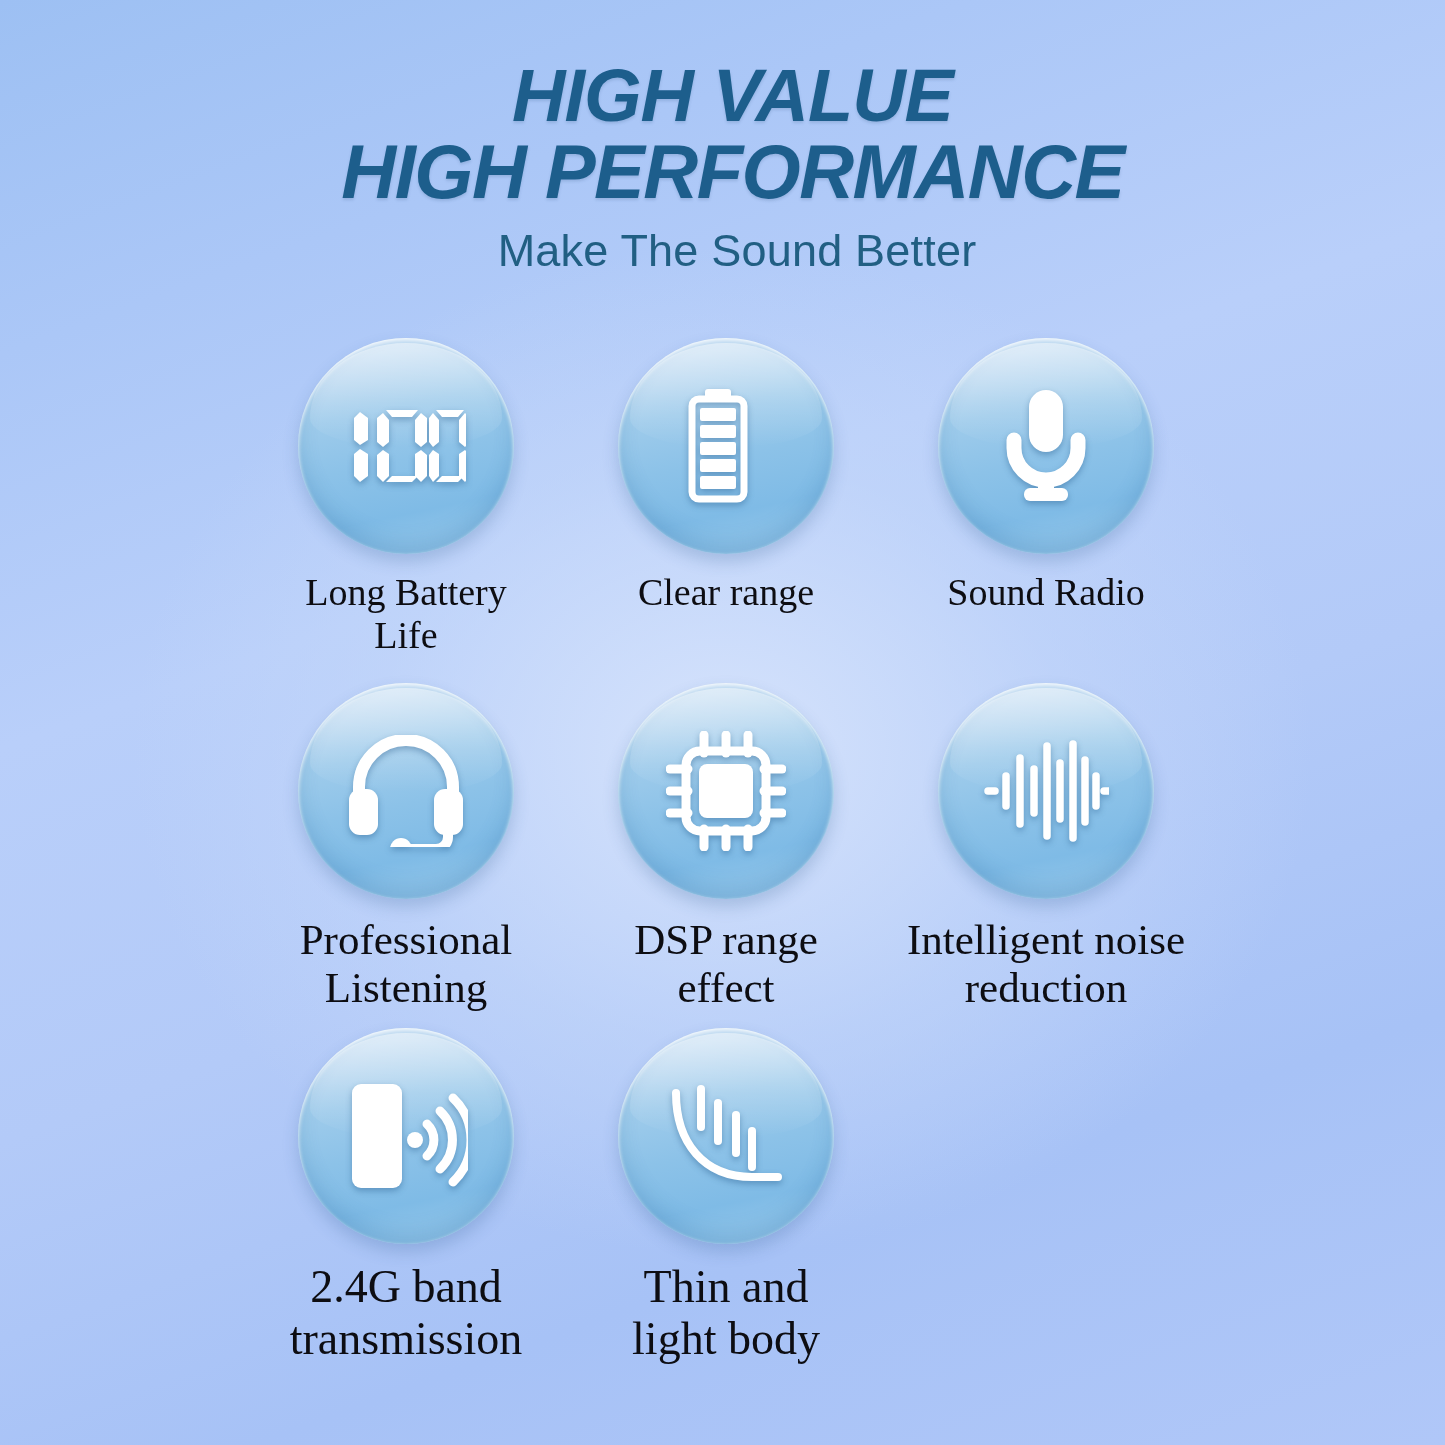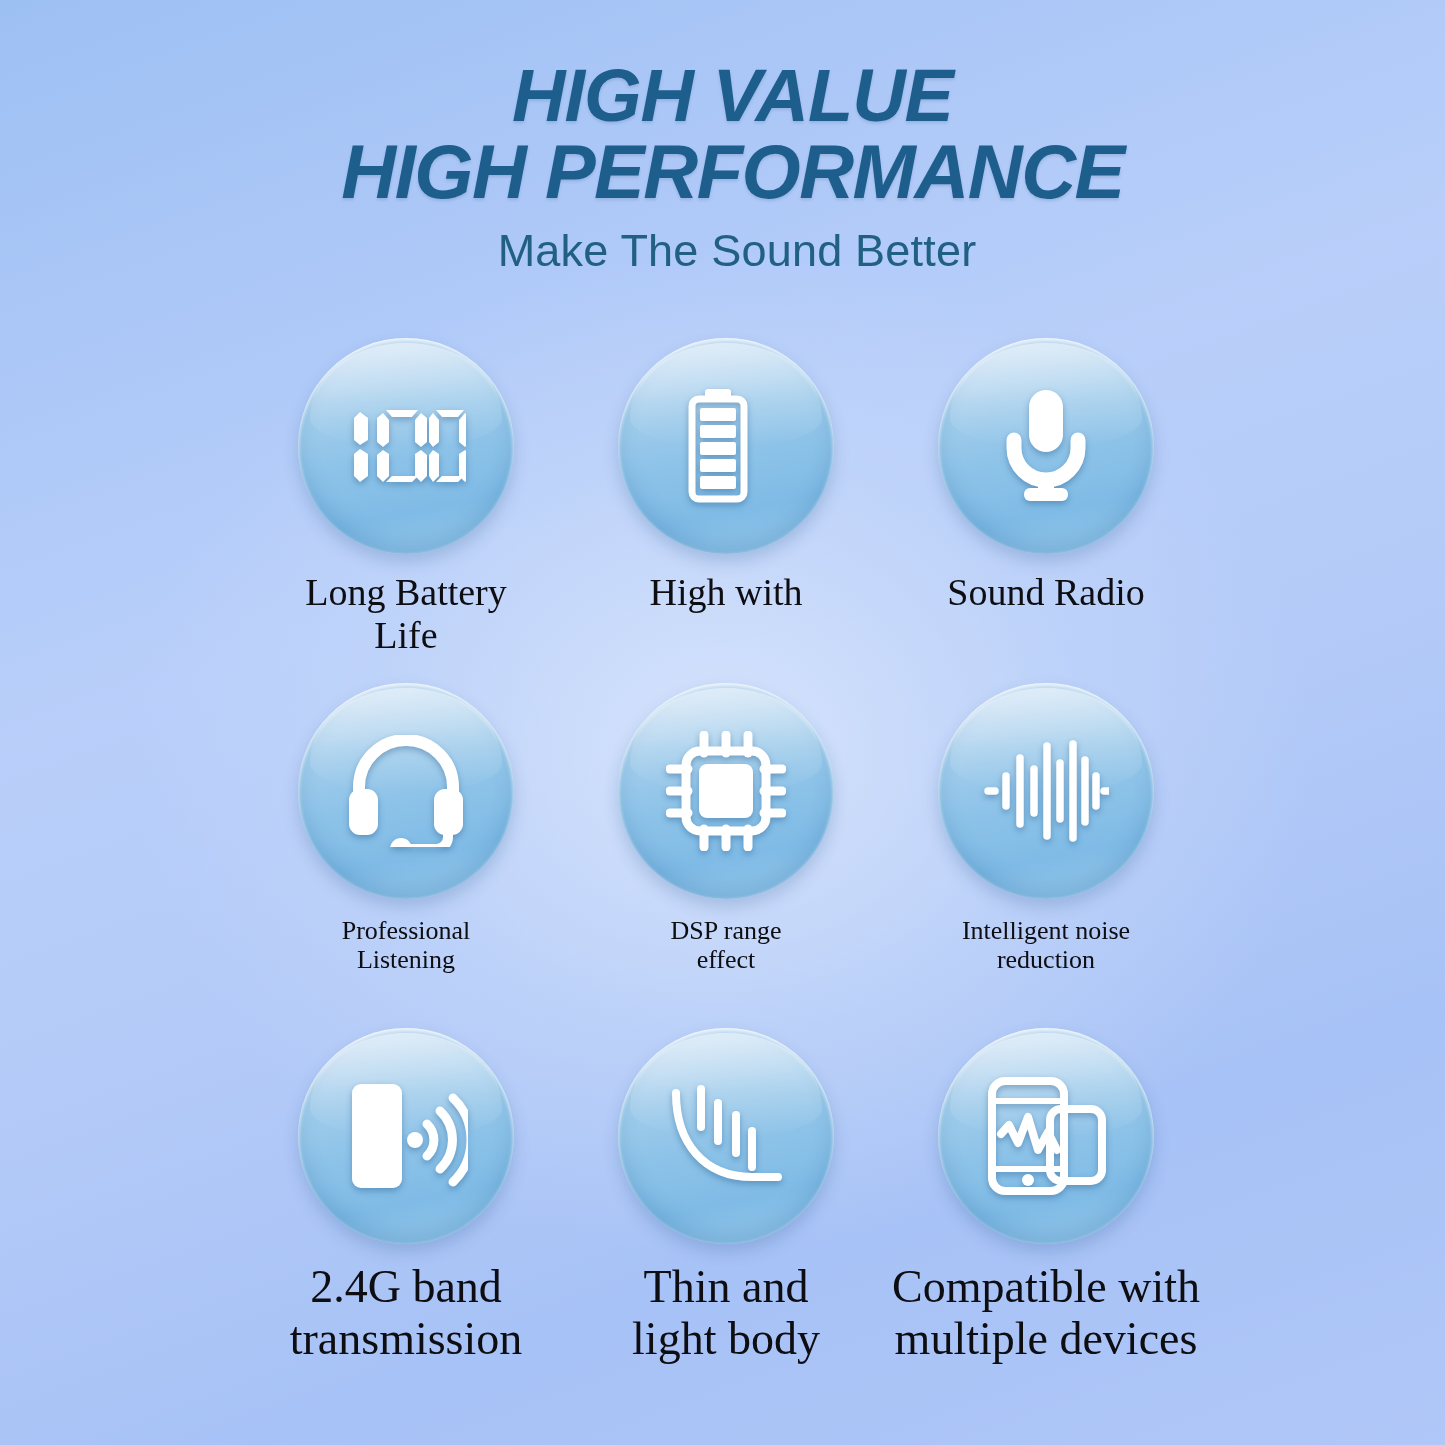--- a/index.html
+++ b/index.html
@@ -149,21 +149,21 @@
   .caption {
     margin-top: 17px;
     text-align: center;
     color: #0d0d12;
     font-size: 38px;
     line-height: 1.12;
     font-weight: normal;
     max-width: 310px;
     white-space: pre-line;
   }
-  .row2 .caption { font-size: 26px; }
+  .row2 .caption { font-size: 43px; }
   .row3 .caption { font-size: 46px; }
 </style>
 </head>
 <body>
 
 <div id="poster">
 
   <div class="header">
     <div class="headline">
       <div>HIGH VALUE</div>
@@ -217,21 +217,21 @@
             <g fill="#ffffff">
               <rect x="14" y="22" width="36" height="13" rx="2"></rect>
               <rect x="14" y="39" width="36" height="13" rx="2"></rect>
               <rect x="14" y="56" width="36" height="13" rx="2"></rect>
               <rect x="14" y="73" width="36" height="13" rx="2"></rect>
               <rect x="14" y="90" width="36" height="13" rx="2"></rect>
             </g>
           </svg>
         </div>
       </div>
-      <div class="caption">High with</div>
+      <div class="caption">Clear range</div>
     </div>
 
     <div class="cell row1">
       <div class="badge">
         <div class="gloss"></div>
         <div class="icon-wrap">
           <svg width="100" height="120" viewBox="0 0 100 120">
             <g fill="#ffffff">
               <rect x="33" y="4" width="34" height="62" rx="17"></rect>
               <rect x="42" y="88" width="16" height="18"></rect>
@@ -344,34 +344,15 @@
               <line x1="70" y1="34" x2="70" y2="72"></line>
               <line x1="86" y1="50" x2="86" y2="86"></line>
             </g>
           </svg>
         </div>
       </div>
       <div class="caption">Thin and
 light body</div>
     </div>
 
-    <div class="cell row3">
-      <div class="badge">
-        <div class="gloss"></div>
-        <div class="icon-wrap">
-          <svg width="124" height="118" viewBox="0 0 124 118">
-
-            <rect x="66" y="32" width="52" height="72" rx="11" fill="none" stroke="#ffffff" stroke-width="8"></rect>
-
-            <rect x="8" y="4" width="72" height="110" rx="13" fill="none" stroke="#ffffff" stroke-width="8"></rect>
-            <line x1="12" y1="24" x2="76" y2="24" stroke="#ffffff" stroke-width="6"></line>
-            <line x1="12" y1="92" x2="76" y2="92" stroke="#ffffff" stroke-width="6"></line>
-            <circle cx="44" cy="103" r="6" fill="#ffffff"></circle>
-            <path d="M17 57 l8 -9 l9 18 l10 -26 l10 33 l10 -18 l9 18" fill="none" stroke="#ffffff" stroke-width="8" stroke-linecap="round" stroke-linejoin="round"></path>
-          </svg>
-        </div>
-      </div>
-      <div class="caption">Compatible with
-multiple devices</div>
-    </div>
 
   </div>
 </div>
 
 </body></html>

